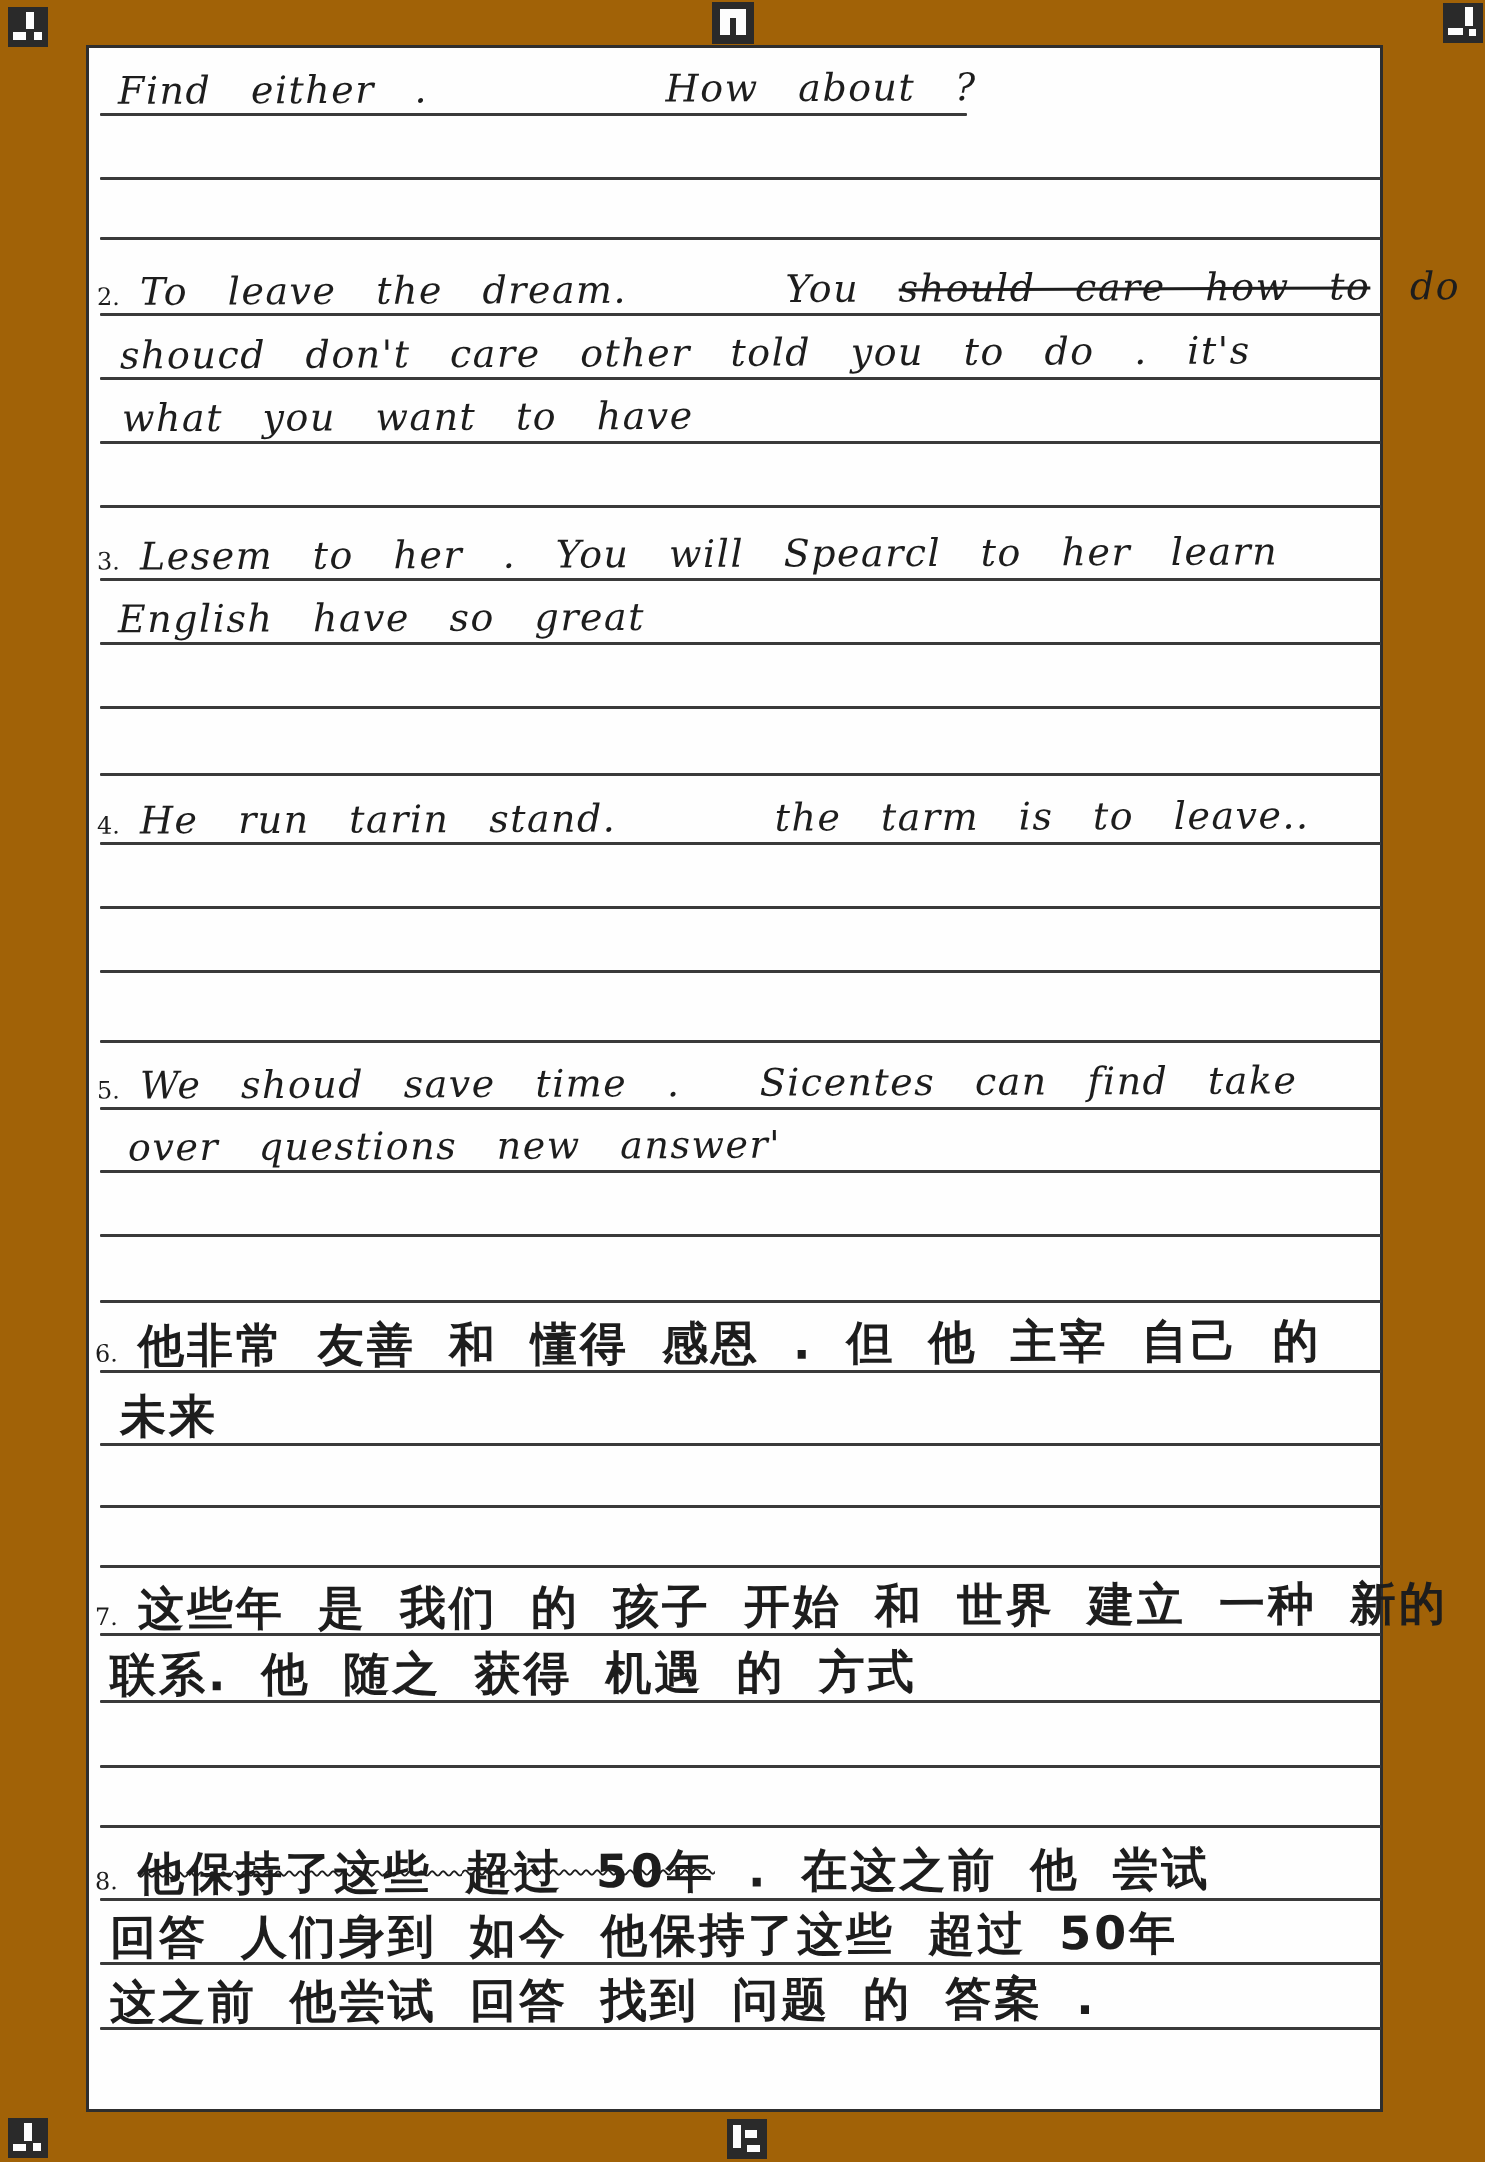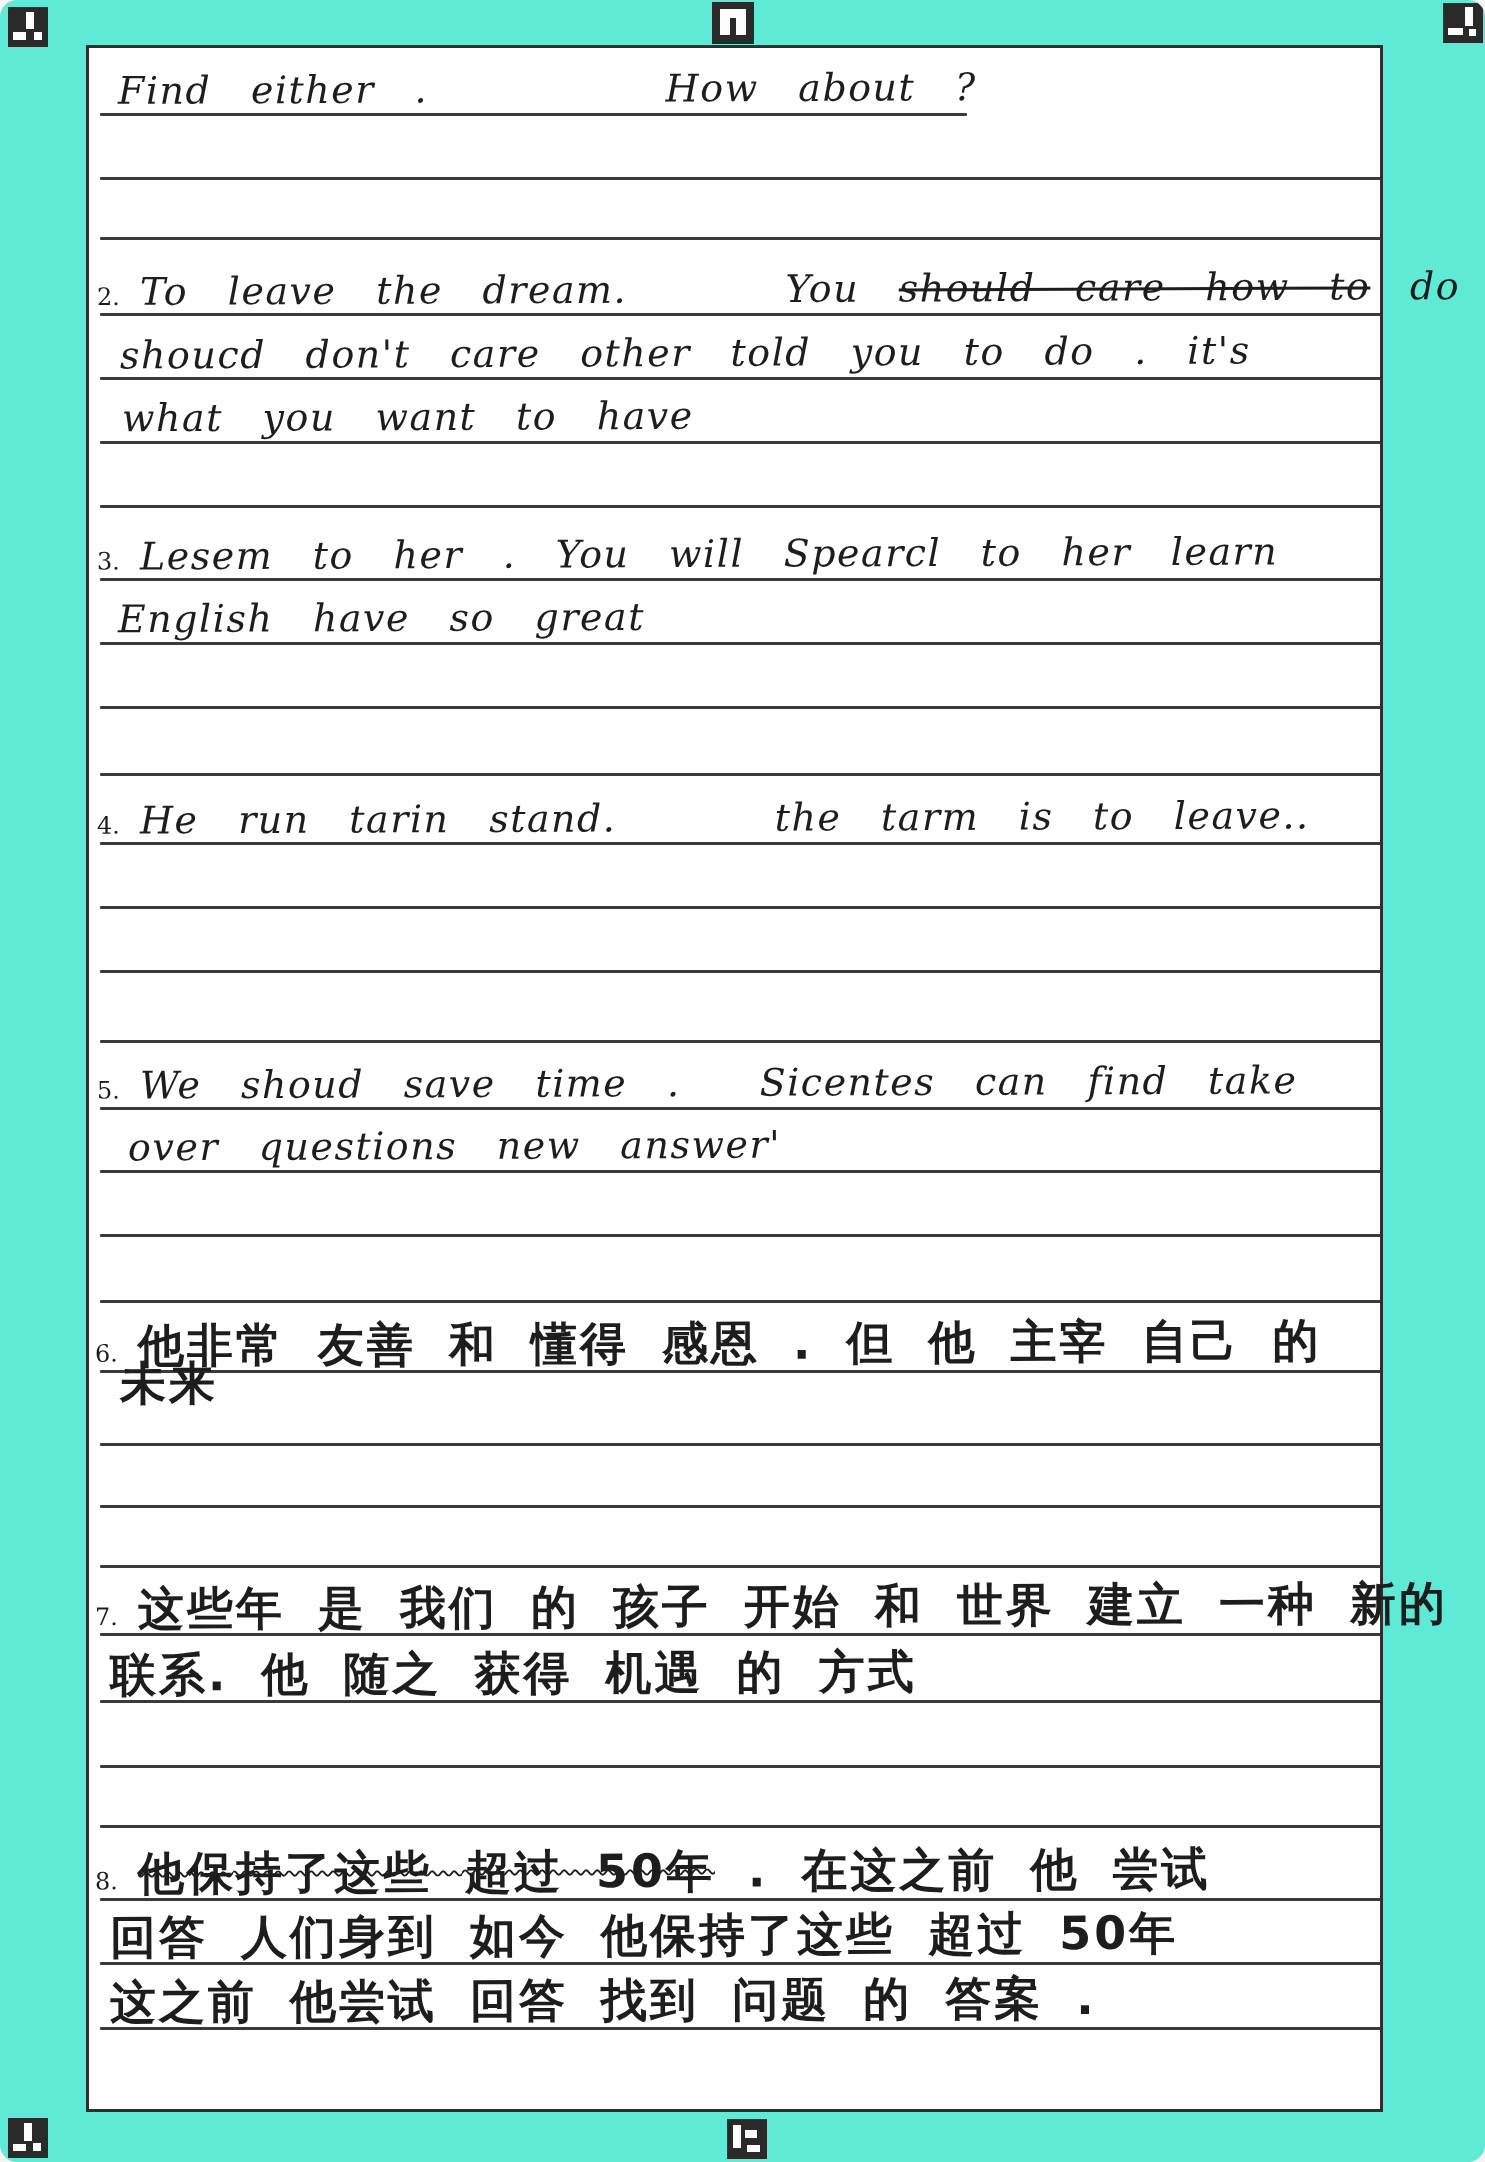--- a/index.html
+++ b/index.html
@@ -1,23 +1,22 @@
 <!DOCTYPE html>
 <html><head>
 <meta charset="utf-8">
 <style>
   html, body { margin: 0; padding: 0; background: #f4f4f2; }
   .canvas {
     position: relative;
     width: 1485px;
     height: 2162px;
-    background: #5eead4;
+    background: #a16207;
     overflow: hidden;
     font-family: "DejaVu Serif", serif;
-    border-radius: 17px;
   }
   .page-frame {
     position: absolute;
     border: 3px solid #2e2e2e;
     background: #fefefe;
     box-sizing: border-box;
   }
   .ruled-line {
     position: absolute;
     height: 3px;
@@ -117,21 +116,21 @@
       <div class="hw-row en" style="left: 118px; top: 63px;"><span>Find either .      How about ?</span></div>
       <div class="hw-row en" style="left: 97px; top: 263px;"><span class="item-number">2.</span><span>To leave the dream.    You </span><span class="struck-straight">should care how to</span><span> do</span></div>
       <div class="hw-row en" style="left: 120px; top: 327px;"><span>shoucd don't care other told you to do . it's</span></div>
       <div class="hw-row en" style="left: 122px; top: 391px;"><span>what you want to have</span></div>
       <div class="hw-row en" style="left: 97px; top: 528px;"><span class="item-number">3.</span><span>Lesem to her . You will Spearcl to her learn</span></div>
       <div class="hw-row en" style="left: 118px; top: 592px;"><span>English have so great</span></div>
       <div class="hw-row en" style="left: 97px; top: 792px;"><span class="item-number">4.</span><span>He run tarin stand.    the tarm is to leave..</span></div>
       <div class="hw-row en" style="left: 97px; top: 1057px;"><span class="item-number">5.</span><span>We shoud save time .  Sicentes can find take</span></div>
       <div class="hw-row en" style="left: 128px; top: 1120px;"><span>over questions new answer'</span></div>
       <div class="hw-row zh" style="left: 95px; top: 1315px;"><span class="item-number">6.</span><span>他非常 友善 和 懂得 感恩 . 但 他 主宰 自己 的</span></div>
-      <div class="hw-row zh" style="left: 120px; top: 1355px;"><span>未来</span></div>
+      <div class="hw-row zh" style="left: 120px; top: 1388px;"><span>未来</span></div>
       <div class="hw-row zh" style="left: 95px; top: 1578px;"><span class="item-number">7.</span><span>这些年 是 我们 的 孩子 开始 和 世界 建立 一种 新的</span></div>
       <div class="hw-row zh" style="left: 110px; top: 1645px;"><span>联系. 他 随之 获得 机遇 的 方式</span></div>
       <div class="hw-row zh" style="left: 95px; top: 1843px;"><span class="item-number">8.</span><span class="struck-wavy">他保持了这些 超过 50年</span><span> . 在这之前 他 尝试</span></div>
       <div class="hw-row zh" style="left: 110px; top: 1907px;"><span>回答 人们身到 如今 他保持了这些 超过 50年</span></div>
       <div class="hw-row zh" style="left: 110px; top: 1972px;"><span>这之前 他尝试 回答 找到 问题 的 答案 .</span></div>
     </div>
   <div id="markers-layer">
       <div class="marker" style="left: 8px; top: 7px; width: 40px; height: 40px;">
         <div class="marker-cell" style="left: 46%; top: 12%; width: 20%; height: 44%;"></div>
         <div class="marker-cell" style="left: 12%; top: 62%; width: 34%; height: 20%;"></div>

